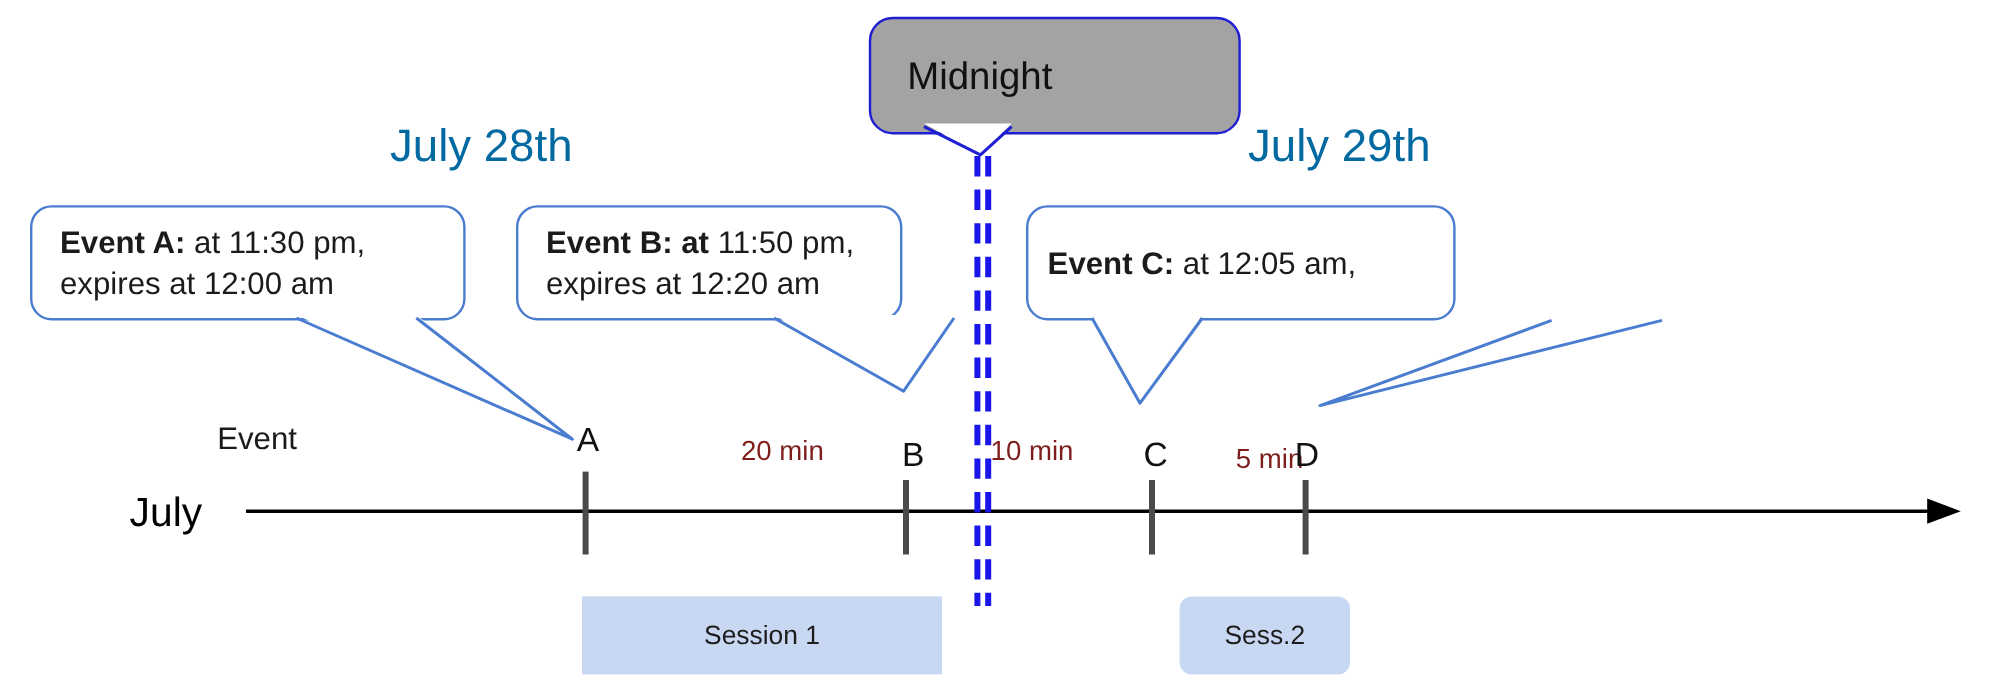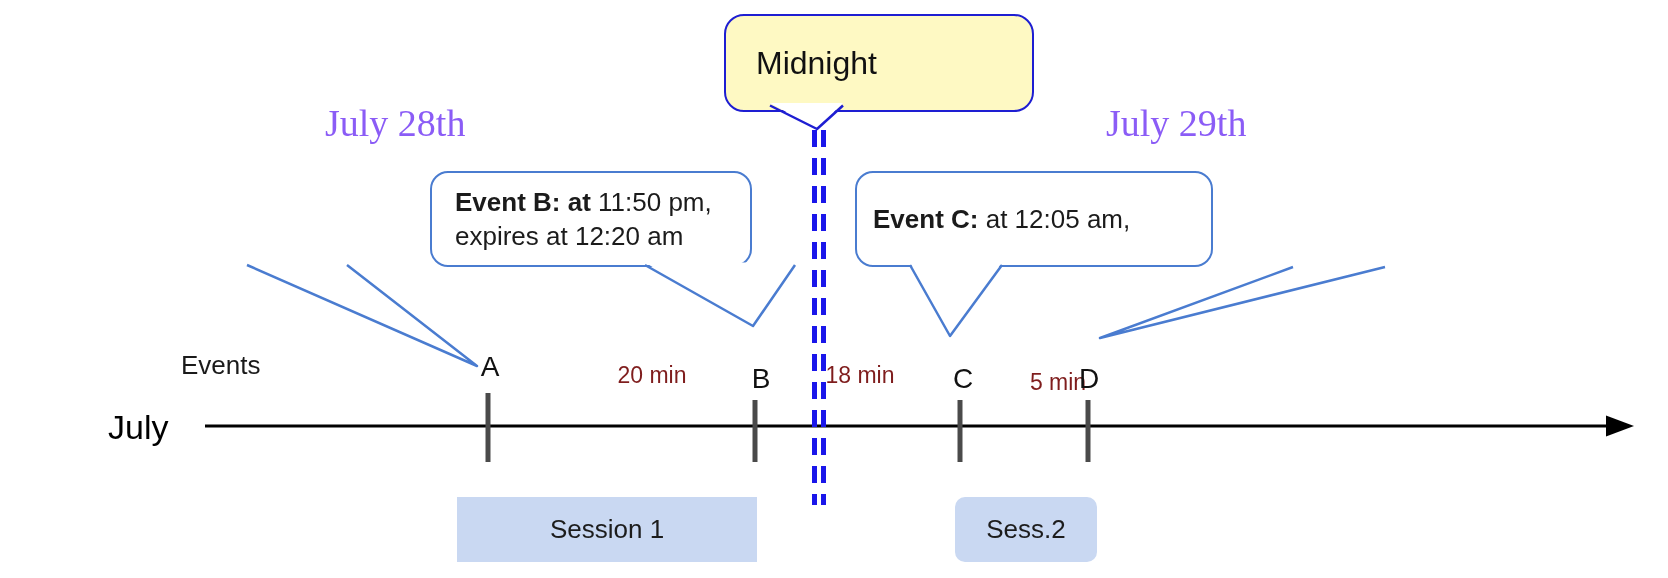--- a/index.html
+++ b/index.html
@@ -1,73 +1,77 @@
 <!DOCTYPE html>
 <html><head>
 <meta charset="utf-8">
 <style>
   html,body{margin:0;padding:0;background:#ffffff;}
   .canvas{
     position:relative;width:1668px;height:578px;background:#ffffff;overflow:hidden;
     font-family:"Liberation Sans","DejaVu Sans",sans-serif;color:#1b1b1b;
   }
   .abs{position:absolute;}
-  .date-title{font-size:38px;color:#8b5cf6;white-space:nowrap;z-index:3;font-family:Liberation Serif, serif;}
+  .date-title{font-size:38px;color:#0369a1;white-space:nowrap;z-index:3;}
   .callout{
-    position:absolute;background:#fef9c3;border:2.5px solid #1e1ed2;border-radius:20px;
+    position:absolute;background:#a3a3a3;border:2.5px solid #1e1ed2;border-radius:20px;
     display:flex;align-items:center;font-size:32px;color:#111;z-index:2;
   }
   .bubble{
     position:absolute;background:#fff;border:2.5px solid #4a7cd0;border-radius:18px;
     box-sizing:border-box;display:flex;flex-direction:column;justify-content:center;
     padding-left:23px;font-size:26px;line-height:34px;color:#1b1b1b;z-index:2;
   }
   .bubble .l1, .bubble .l2{white-space:pre;}
   .bubble b{font-weight:bold;}
   .svg-layer{position:absolute;left:0;top:0;z-index:4;pointer-events:none;}
   .axis-label{z-index:3;white-space:nowrap;}
   .events-label{font-size:26px;color:#1a1a1a;}
   .user-label{font-size:34px;color:#000;}
   .tick-letter{font-size:28px;color:#111;width:44px;text-align:center;z-index:5;}
   .interval{font-size:23px;color:#7f1d1d;width:90px;text-align:center;z-index:3;}
   .session{
     position:absolute;background:#c9d8f2;display:flex;align-items:center;justify-content:center;
-    font-size:26px;color:#1c1c1c;z-index:1;
+    font-size:22px;color:#1c1c1c;z-index:1;margin-left:28px;
   }
 </style>
 </head>
 <body>
 
 <div class="canvas">
 
   <div class="abs date-title" style="left:325px;top:101px;">July 28th</div>
-  <div class="abs date-title" style="left:1106px;top:101px;">July 29th</div>
+  <div class="abs date-title" style="left:1040px;top:101px;">July 29th</div>
 
   <div class="callout" style="left:724px;top:14px;width:276px;height:94px;padding-left:30px;">
     <span>Midnight</span>
   </div>
 
+  <div class="bubble" style="left:25px;top:171px;width:363px;height:96px;">
+    <div class="l1"><b>Event A:</b><span> at 11:30 pm,</span></div>
+    <div class="l2">expires at 12:00 am</div>
+  </div>
   <div class="bubble" style="left:430px;top:171px;width:322px;height:96px;">
     <div class="l1"><b>Event B: at</b><span> 11:50 pm,</span></div>
     <div class="l2">expires at 12:20 am</div>
   </div>
   <div class="bubble" style="left:855px;top:171px;width:358px;height:96px;padding-left:16px;">
     <div class="l1"><b>Event C:</b><span> at 12:05 am,</span></div>
   </div>
 
-  <div class="abs axis-label events-label" style="left:181px;top:350px;">Events</div>
+  <div class="abs axis-label events-label" style="left:181px;top:350px;">Event</div>
   <div class="abs axis-label user-label" style="left:108px;top:408px;">July</div>
 
   <div class="abs tick-letter" style="left:468px;top:351px;">A</div>
   <div class="abs tick-letter" style="left:739px;top:363px;">B</div>
   <div class="abs tick-letter" style="left:941px;top:363px;">C</div>
   <div class="abs tick-letter" style="left:1067px;top:363px;">D</div>
 
   <div class="abs interval" style="left:607px;top:362px;">20 min</div>
-  <div class="abs interval" style="left:815px;top:362px;">18 min</div>
+  <div class="abs interval" style="left:815px;top:362px;">10 min</div>
   <div class="abs interval" style="left:1013px;top:369px;">5 min</div>
 
   <div class="session" style="left:457px;top:497px;width:300px;height:65px;">
     <span>Session 1</span>
   </div>
   <div class="session" style="left:955px;top:497px;width:142px;height:65px;border-radius:10px;">
     <span>Sess.2</span>
   </div>
 
   <svg class="svg-layer" width="1668" height="578" viewBox="0 0 1668 578">

